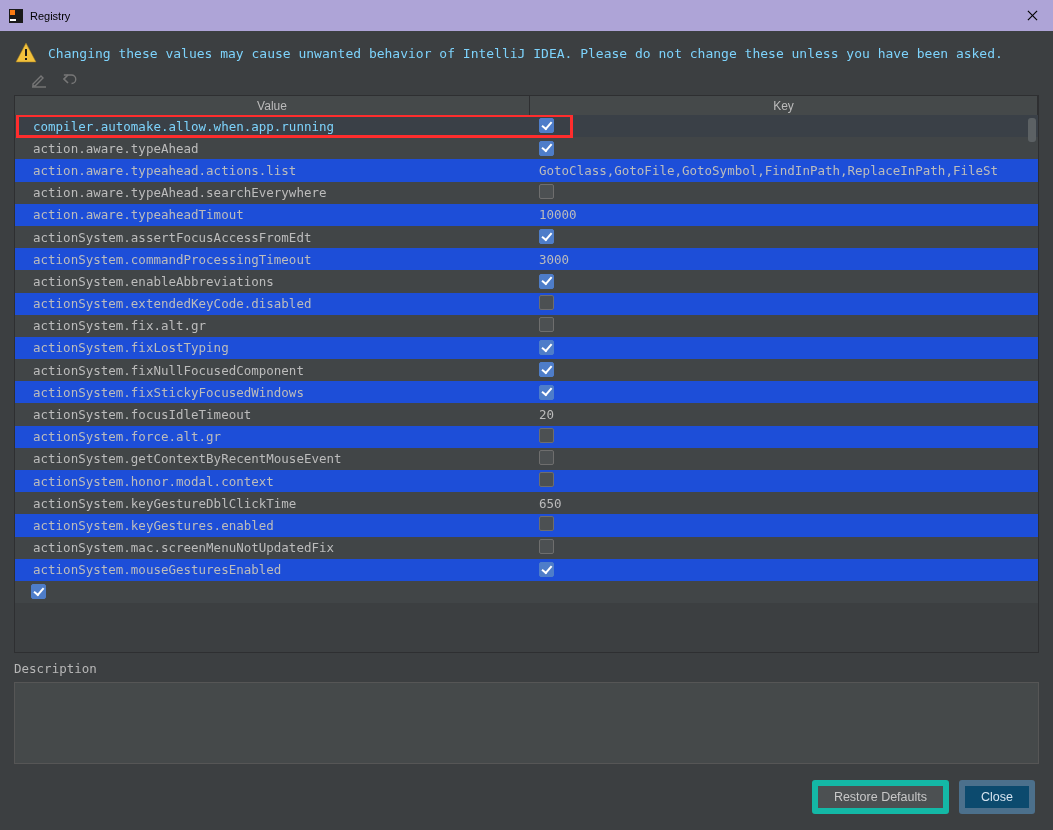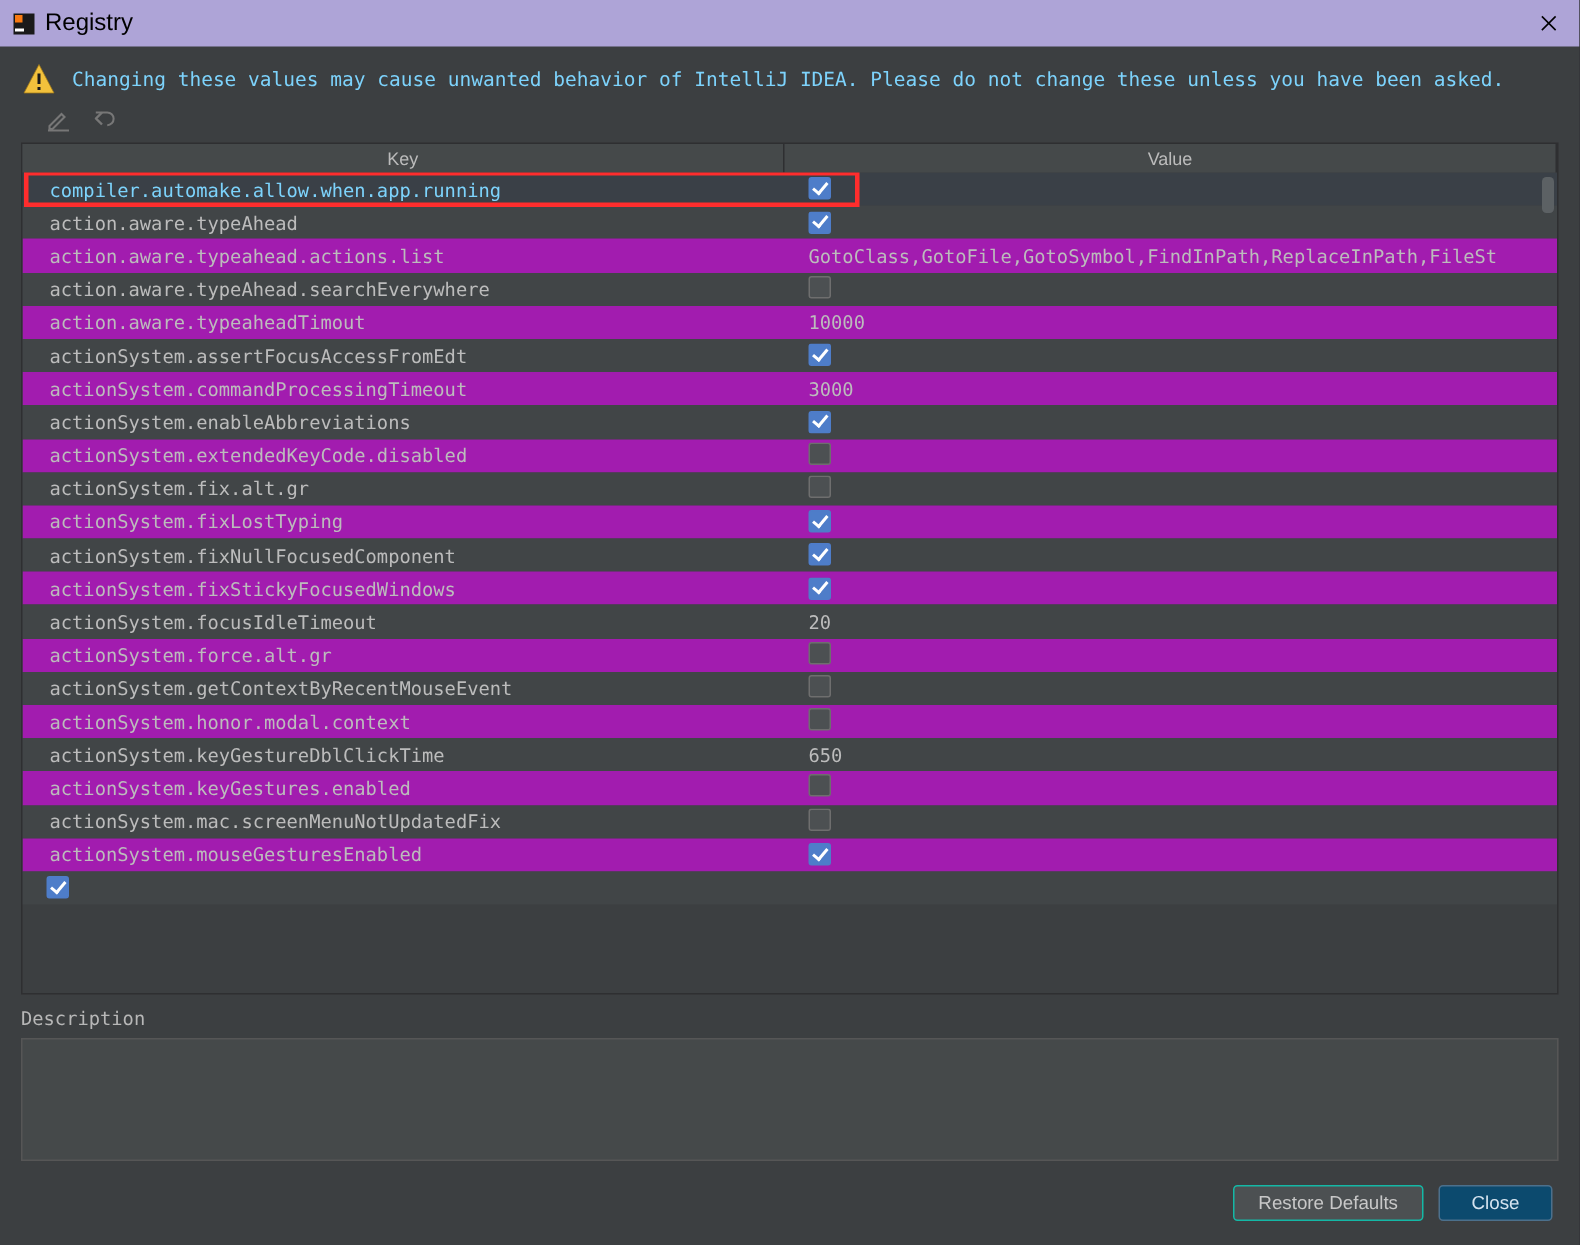--- a/index.html
+++ b/index.html
@@ -1,50 +1,50 @@
 <!DOCTYPE html>
 <html><head>
 <meta charset="utf-8">
 <style>
   * { box-sizing: border-box; }
   html, body { margin: 0; padding: 0; font-family: "Segoe UI", Arial, sans-serif; font-size: 13px; background: #2b2d30; color: #bbbbbb; }
   .window { width: 1053px; height: 830px; background: #3c3f41; display: flex; flex-direction: column; }
   .titlebar { height: 31px; background: #aea4d7; display: flex; align-items: center; padding: 0 8px; color: #000; }
   .titlebar .app-icon { width: 16px; height: 16px; margin-right: 6px; display: inline-flex; }
-  .titlebar .title { flex: 1; font-size: 16px; }
+  .titlebar .title { flex: 1; font-size: 11px; }
   .titlebar .close-btn { width: 26px; height: 22px; display: flex; align-items: center; justify-content: center; cursor: default; }
   .warning-row { display: flex; align-items: center; padding: 10px 14px 4px 14px; }
   .warning-row .tri { width: 24px; height: 24px; flex-shrink:0; display:inline-flex; align-items:center; justify-content:center; }
   .warning-text { color: #7dd3fc; font-family: "Consolas","Menlo",monospace; font-size: 13px; white-space: nowrap; overflow: hidden; margin-left: 10px; }
   .toolbar { display: flex; gap: 14px; padding: 2px 18px 6px 30px; }
   .toolbar .tb-btn { width: 18px; height: 18px; color: #7e7e7e; display:inline-flex; align-items:center; justify-content:center; }
   .content { flex: 1; padding: 0 14px 0 14px; display:flex; flex-direction:column; min-height:0; }
   .table-wrap { border: 1px solid #2e2f31; background: #3c3f41; flex: 1 1 auto; display:flex; flex-direction:column; min-height:0; position:relative; }
   .thead { display:flex; background: #45494a; height:19px; color:#bbb; font-size:12px; }
   .th { border-right:1px solid #2e2f31; display:flex; align-items:center; justify-content:center; }
   .col-key { width: 508px; }
   .col-val { flex:1; }
   .rows { flex:1; overflow:hidden; position:relative; }
   .row { display:flex; height:22.2px; align-items:center; font-family: "Consolas","Menlo",monospace; font-size:12.5px; }
-  .row.even { background:#a21caf; }
+  .row.even { background:#1d4ed8; }
   .row.odd  { background:#414547; }
   .row .cell-key { width:508px; padding-left:18px; white-space:nowrap; overflow:hidden; color:#bcbcbc; }
   .row .cell-val { flex:1; padding-left:4px; white-space:nowrap; overflow:hidden; color:#bcbcbc;margin-left:12px; }
   .row.selected { background:#2f65ca0d; }
   .row.selected .cell-key { color:#7dd3fc; }
   .highlight-box { position:absolute; border:3px solid #ff2d2d; pointer-events:none; }
   .chk { width:15px; height:15px; border:1px solid #6e6e6e; border-radius:2px; display:inline-flex; align-items:center; justify-content:center; background:#4c5052; }
   .chk.checked { background:#4e7dc9; border-color:#4e7dc9; }
   .chk.checked::after { content:""; display:block; width:4px; height:8px; border:solid #fff; border-width:0 2px 2px 0; transform:rotate(40deg) translate(-1px,-1px); }
   .scrollbar { position:absolute; right:2px; top:3px; width:8px; height:24px; background:#5c6164; border-radius:3px; }
   .desc-section { padding: 8px 14px 0 14px; }
   .desc-label { font-size:12.5px; color:#b7b7b7; font-family:"Consolas","Menlo",monospace; }
   .desc-box { margin-top:6px; height:82px; background:#45494a; border:1px solid #565656; }
   .footer { display:flex; justify-content:flex-end; gap:10px; padding:16px 18px 16px 14px; }
-  .btn { background:#4c5052; border:1px solid #14b8a6; color:#c8c8c8; font-size:12.5px; padding:4px 16px; border-radius:3px; min-width:76px; text-align:center; cursor:default; }
+  .btn { background:#4c5052; border:6px solid #14b8a6; color:#c8c8c8; font-size:12.5px; padding:4px 16px; border-radius:3px; min-width:76px; text-align:center; cursor:default; }
   .btn.primary { background:#0c4a6e; border-color:#4c708c; color:#d6e4f0; }
 </style>
 </head>
 <body>
 
 <div class="window">
 
   <div class="titlebar">
     <span class="app-icon">
       <svg viewBox="0 0 16 16" width="16" height="16">
@@ -84,22 +84,22 @@
       <svg viewBox="0 0 16 16" width="16" height="16">
           <path d="M5 3 L1 7 L5 11" fill="none" stroke="#777" stroke-width="1.6"></path>
           <path d="M1 7 H10 A5 5 0 0 1 10 17" fill="none" stroke="#777" stroke-width="1.6" transform="translate(0,-3) scale(0.85)"></path>
         </svg>
     </span>
   </div>
 
   <div class="content">
     <div class="table-wrap">
       <div class="thead">
+        <div class="th col-val">Value</div>
         <div class="th col-key">Key</div>
-        <div class="th col-val">Value</div>
       </div>
       <div class="rows" id="rows">
         <div class="highlight-box" style="left:1px; top:-1px; width:557px; height:24px;"></div>
         <div class="scrollbar"></div>
       <div class="row even selected">
             <div class="cell-key">compiler.automake.allow.when.app.running</div>
             <div class="cell-val"><span class="chk checked"></span></div>
           </div>
           <div class="row odd">
             <div class="cell-key">action.aware.typeAhead</div>

